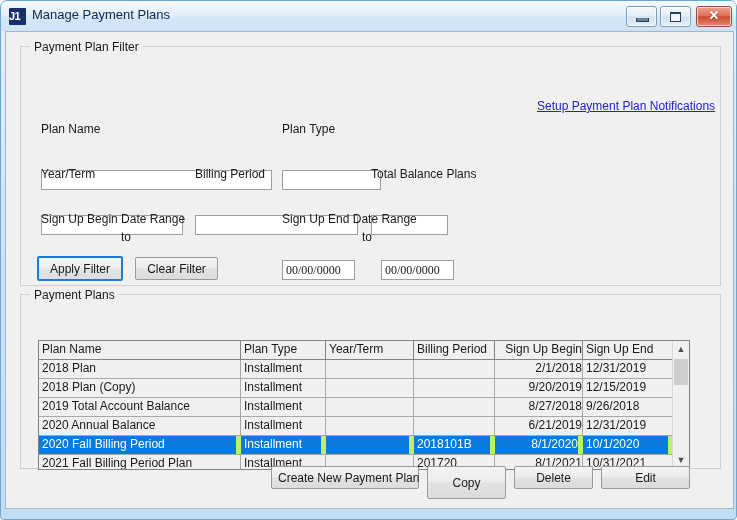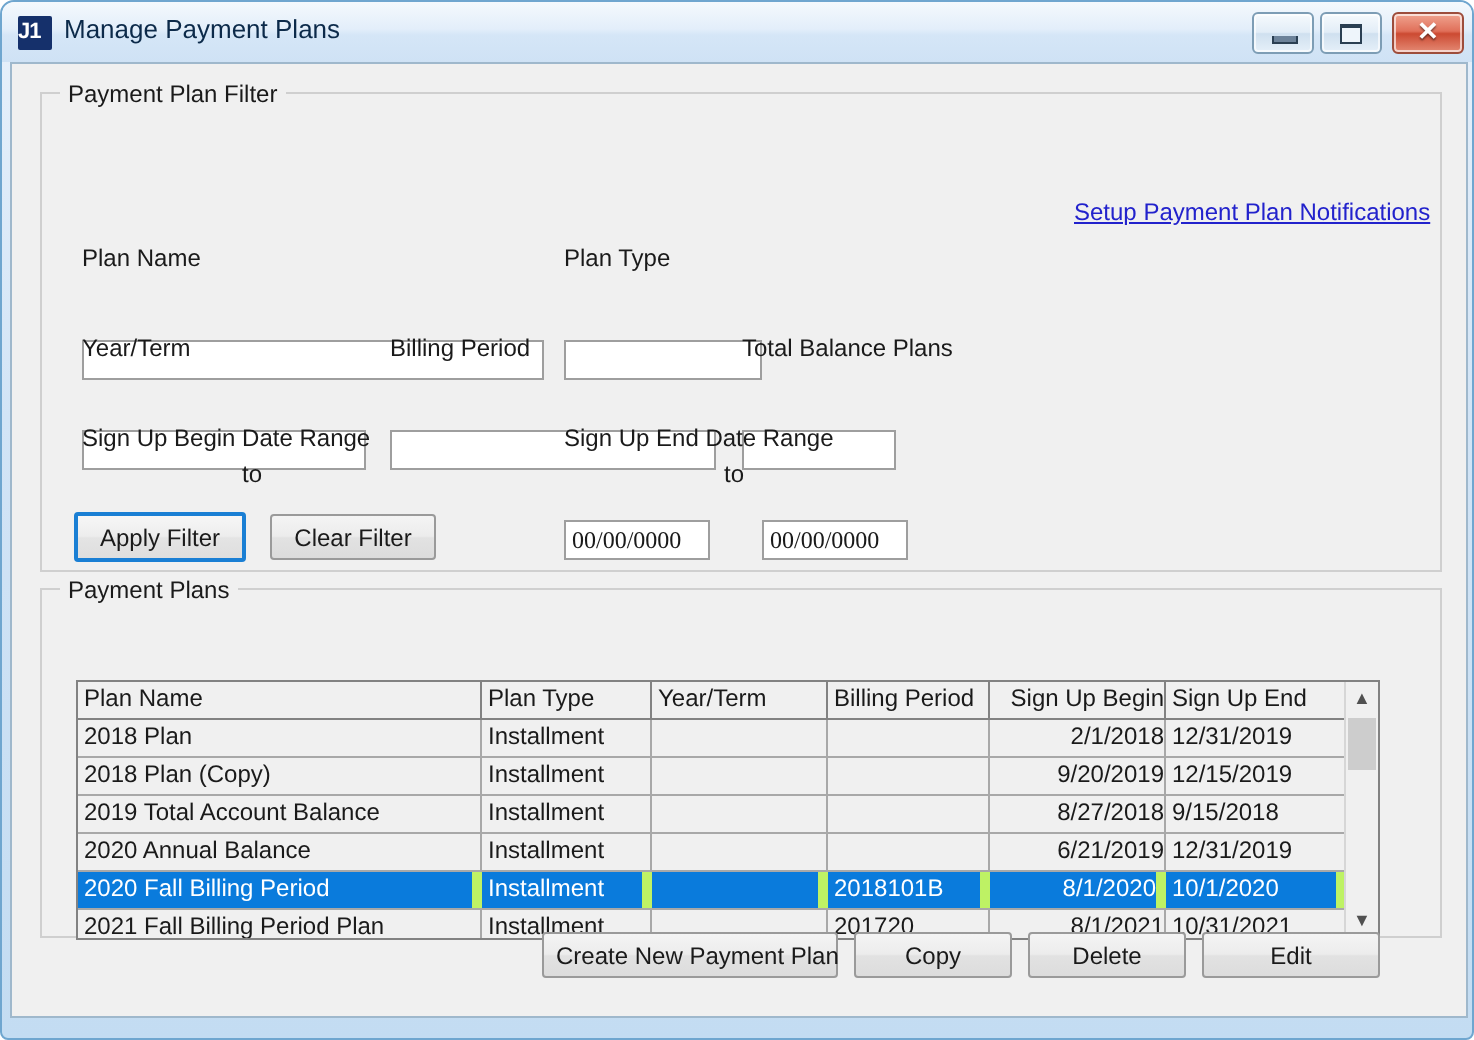--- a/index.html
+++ b/index.html
@@ -378,21 +378,21 @@
           <div class="cell c4">9/20/2019</div>
           <div class="cell c5">12/15/2019</div>
         </div>
 
         <div class="grid-row body-row">
           <div class="cell c0">2019 Total Account Balance</div>
           <div class="cell c1">Installment</div>
           <div class="cell c2"></div>
           <div class="cell c3"></div>
           <div class="cell c4">8/27/2018</div>
-          <div class="cell c5">9/15/2018</div>
+          <div class="cell c5">9/26/2018</div>
         </div>
 
         <div class="grid-row body-row">
           <div class="cell c0">2020 Annual Balance</div>
           <div class="cell c1">Installment</div>
           <div class="cell c2"></div>
           <div class="cell c3"></div>
           <div class="cell c4">6/21/2019</div>
           <div class="cell c5">12/31/2019</div>
         </div>
@@ -418,18 +418,18 @@
       </div>
 
       <div id="scrollbar">
         <div class="sb-arrow" id="sb-up">▲</div>
         <div id="sb-thumb"></div>
         <div class="sb-arrow" id="sb-down">▼</div>
       </div>
     </div>
 
     <button class="btn" style="left:265px; top:434px; width:148px; height:23px;">Create New Payment Plan</button>
-    <button class="btn" style="left:421px; top:434px; width:79px; height:23px;">Copy</button>
+    <button class="btn" style="left:421px; top:434px; width:79px; height:33px;">Copy</button>
     <button class="btn" style="left:595px; top:434px; width:89px; height:23px;">Edit</button>
     <button class="btn" style="left:508px; top:434px; width:79px; height:23px;">Delete</button>
 
   </div>
 </div>
 
 </body></html>

